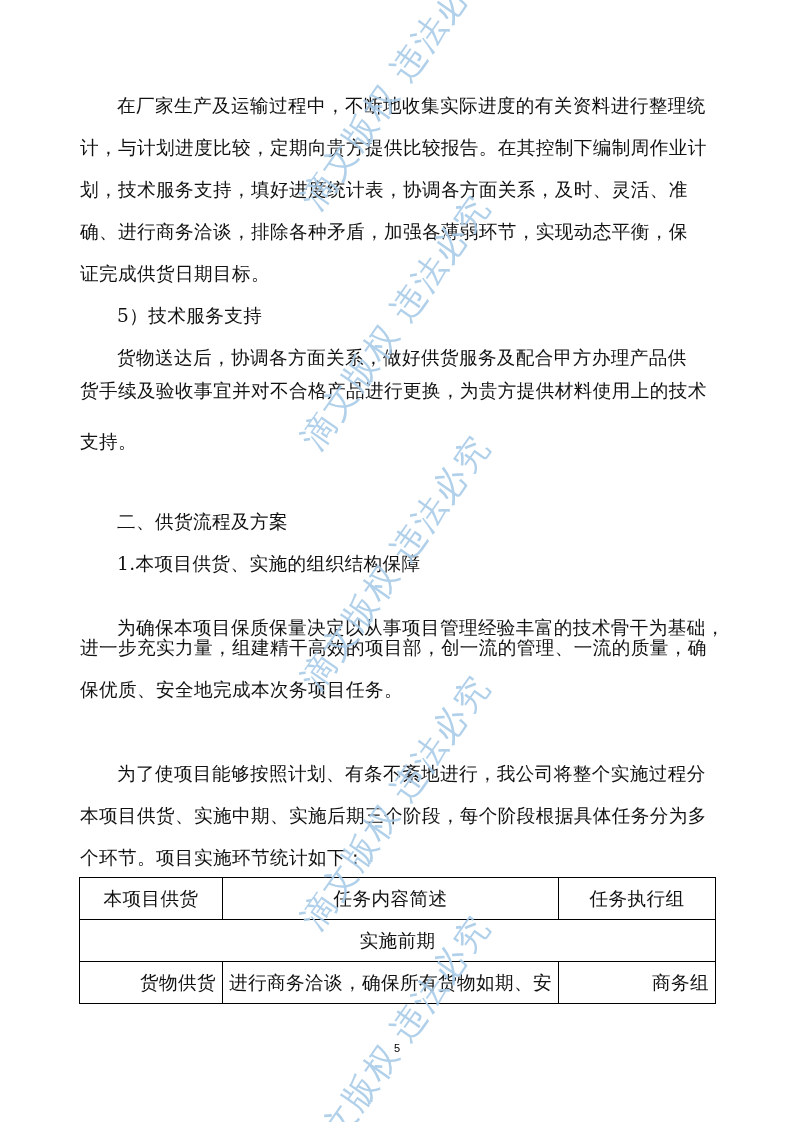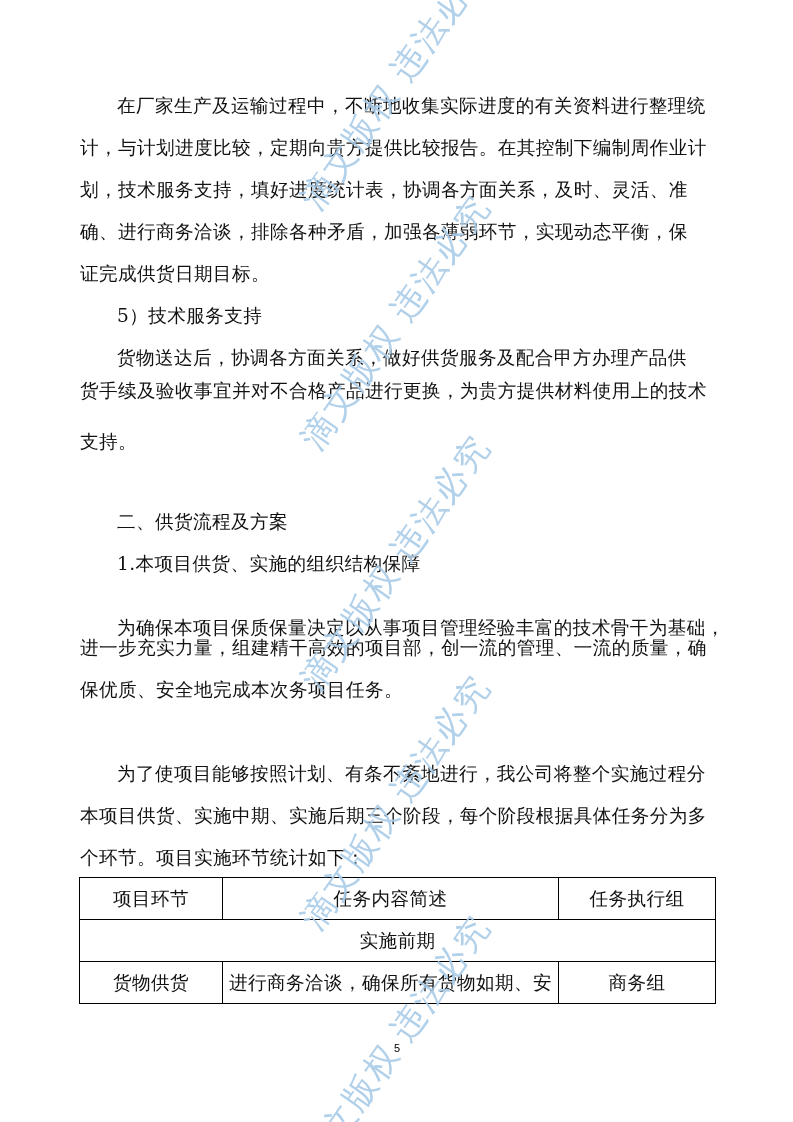--- a/index.html
+++ b/index.html
@@ -20,21 +20,21 @@
     position: absolute; left: 79px; top: 877px; width: 636px;
     border-collapse: collapse; table-layout: fixed;
     font-family: "DejaVu Serif", "Liberation Serif", serif;
     font-size: 18.6px; color: #111;
   }
   table.tbl td {
     border: 1.3px solid #000; padding: 0 6px; height: 41px;
     white-space: nowrap; overflow: hidden; letter-spacing: 0.4px;
   }
   .c { text-align: center; }
-  .l { text-align: center; }
+  .l { text-align: right; }
   .pageno {
     position: absolute; left: 394px; top: 1042px;
     font-family: "Liberation Sans", sans-serif; font-size: 11px; color: #000;
   }
   .wm-layer { position: absolute; left: 0; top: 0; width: 793px; height: 1122px; pointer-events: none; }
   .wm {
     position: absolute; width: 360px; height: 44px; line-height: 44px;
     text-align: center; white-space: nowrap;
     font-family: "DejaVu Sans", "Liberation Sans", sans-serif;
     font-size: 34px; color: #a9cbe8; opacity: 0.9;
@@ -72,21 +72,21 @@
   <div class="line" style="top:847px">个环节。项目实施环节统计如下：</div>
 
   <table class="tbl">
     <colgroup>
       <col style="width:143px">
       <col style="width:336px">
       <col style="width:157px">
     </colgroup>
     <tbody>
         <tr>
-      <td class="c">项目环节</td>
+      <td class="c">本项目供货</td>
       <td class="c">任务内容简述</td>
       <td class="c">任务执行组</td>
     </tr>
     <tr>
       <td class="c" colspan="3">实施前期</td>
     </tr>
     <tr>
       <td class="l">货物供货</td>
       <td class="l">进行商务洽谈，确保所有货物如期、安</td>
       <td class="l">商务组</td>

